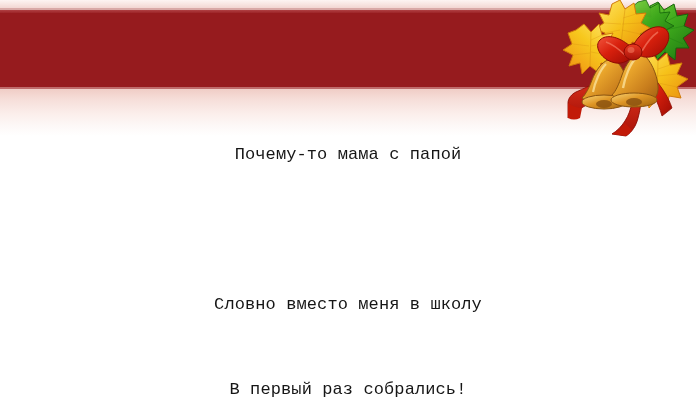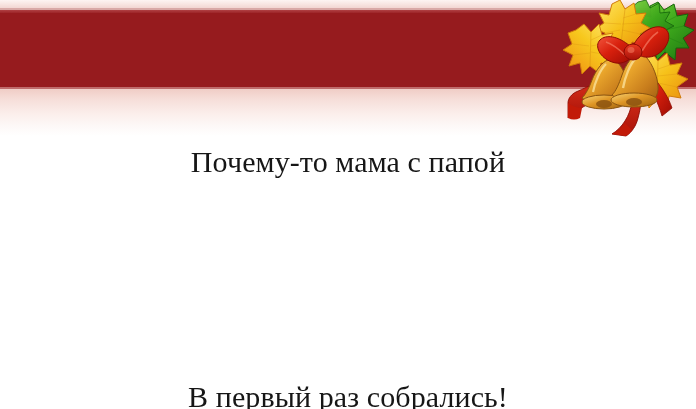--- a/index.html
+++ b/index.html
@@ -104,22 +104,22 @@
     top: 136px;
     width: 696px;
     height: 273px;
   }
   .poem-line {
     position: absolute;
     left: 0;
     width: 696px;
     text-align: center;
     color: #161616;
-    font-family: Liberation Serif, serif;
-    font-size: 30px;
+    font-family: Liberation Mono, monospace;
+    font-size: 17px;
     font-weight: 400;
     letter-spacing: .1px;
     white-space: nowrap;
   }
   .poem-line.l1 { top: 9px; }
   .poem-line.l2 { top: 84px; }
   .poem-line.l3 { top: 159px; }
   .poem-line.l4 { top: 244px; }
 </style>
 </head>
@@ -244,16 +244,17 @@
         <path d="M60 42 C66 44 74 50 80 56" stroke="#f6836c" stroke-width="1.6" fill="none" opacity=".65"></path>
         <path d="M112 32 C106 36 100 44 96 51" stroke="#f6836c" stroke-width="1.6" fill="none" opacity=".65"></path>
         <ellipse cx="87" cy="52" rx="9" ry="8" fill="url(#redG2)" stroke="#8d0b03" stroke-width="1"></ellipse>
         <ellipse cx="85" cy="50" rx="3.5" ry="3" fill="#f2765e" opacity=".6"></ellipse>
       </g>
     </svg>
   </div>
 
   <div class="poem">
     <div class="poem-line l1">Почему-то мама с папой</div>
+    <div class="poem-line l3">Словно вместо меня в школу</div>
     <div class="poem-line l4">В первый раз собрались!</div>
   </div>
 
 </div>
 
 </body></html>

